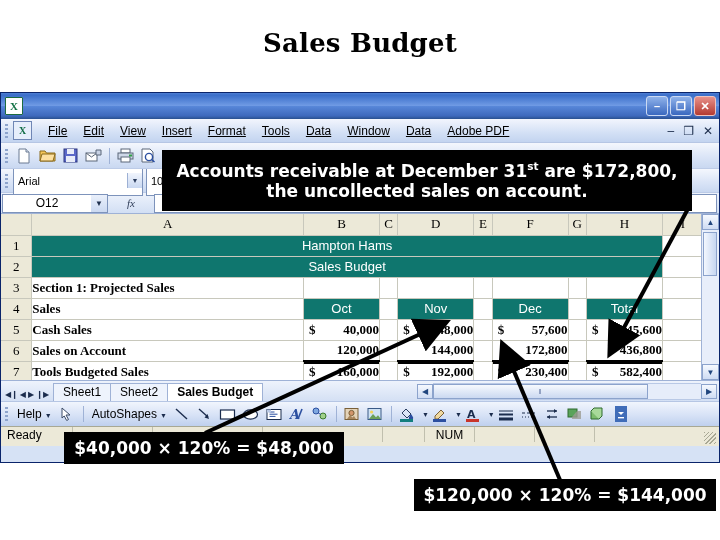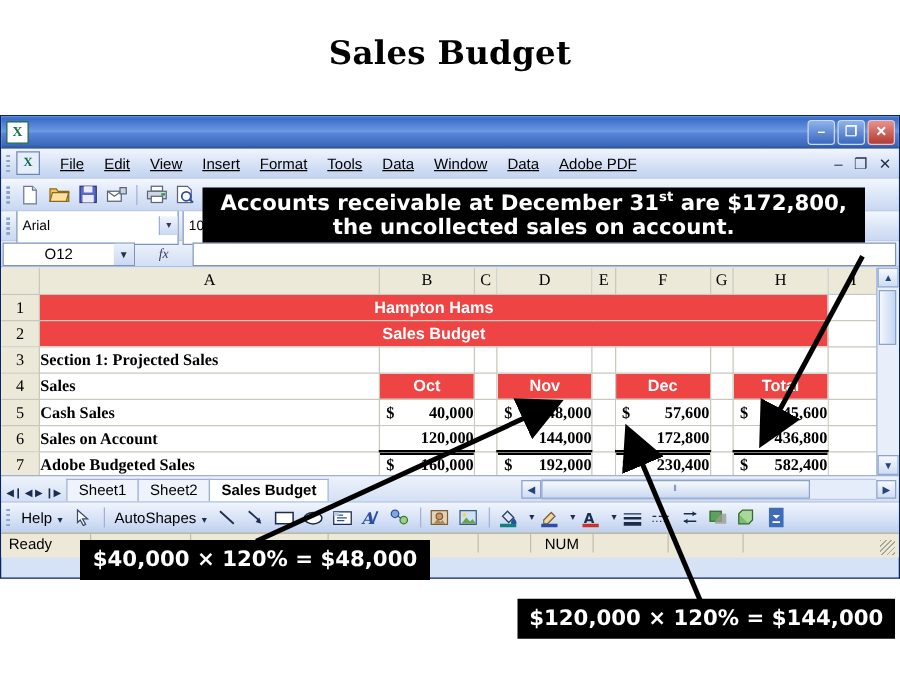--- a/index.html
+++ b/index.html
@@ -139,21 +139,21 @@
     font-size:13px;border-right:1px solid #9c9c92;border-bottom:1px solid #9c9c92;
     font-family:"Liberation Serif", serif;
   }
   th.corner{background:#ece9d8;border-right:1px solid #9c9c92;border-bottom:1px solid #9c9c92;}
   td.rowhdr{
     background:#ece9d8;text-align:center;font-size:13px;color:#000;
     border-right:1px solid #9c9c92;border-bottom:1px solid #c8c8bc;
     font-family:"Liberation Serif", serif;
   }
   td.cell{background:#fff;font-family:"Liberation Serif", serif;font-weight:bold;color:#000;}
-  td.teal{background:#ef4444;color:#fff;text-align:center;font-weight:bold;
+  td.teal{background:#0f766e;color:#fff;text-align:center;font-weight:normal;
     border-right:1px solid #127e7e;border-bottom:1px solid #127e7e;}
   td.plain{background:#fff;border-right:1px solid #c8c8bc;}
   .lbl{padding-left:6px;}
   .indent{padding-left:20px;}
   .num{text-align:right;padding-right:6px;position:relative;}
   .cur{float:left;padding-left:5px;}
   .u1{border-top:2px solid #000 !important;}
   .dbl{box-shadow:inset 0 -3px 0 -1px #000, inset 0 2px 0 0 #000;}
 
   
@@ -212,21 +212,21 @@
   .grip2{position:absolute;right:3px;bottom:2px;width:12px;height:12px;
     background:repeating-linear-gradient(135deg,#a8a894 0 1px,transparent 1px 3px);}
 
   
   .callout{
     position:absolute;background:#000;color:#fff;text-align:center;
     font-family:"DejaVu Sans", sans-serif;font-weight:600;
     display:flex;align-items:center;justify-content:center;
     line-height:1.18;z-index:40;
   }
-  .c-top{left:162px;top:150px;width:530px;height:44px;font-size:17px;padding:0 8px;box-sizing:border-box;}
+  .c-top{left:162px;top:150px;width:530px;height:61px;font-size:17px;padding:0 8px;box-sizing:border-box;}
   .c-bl{left:64px;top:432px;width:280px;height:32px;font-size:17px;}
   .c-br{left:414px;top:479px;width:302px;height:32px;font-size:17px;}
   .sup{font-size:.62em;vertical-align:super;}
 
   svg.arrows{position:absolute;left:0;top:0;width:720px;height:540px;z-index:35;pointer-events:none;}
 </style>
 </head>
 <body>
 
 <div class="slide">
@@ -418,21 +418,21 @@
           <td class="cell num">144,000</td>
           <td class="plain"></td>
           <td class="cell num">172,800</td>
           <td class="plain"></td>
           <td class="cell num">436,800</td>
           <td class="plain"></td>
         </tr>
 
         <tr>
           <td class="rowhdr">7</td>
-          <td class="cell indent">Adobe Budgeted Sales</td>
+          <td class="cell indent">Tools Budgeted Sales</td>
           <td class="cell num u1 dbl"><span class="cur">$</span><span>160,000</span></td>
           <td class="plain"></td>
           <td class="cell num u1 dbl"><span class="cur">$</span><span>192,000</span></td>
           <td class="plain"></td>
           <td class="cell num u1 dbl"><span class="cur">$</span><span>230,400</span></td>
           <td class="plain"></td>
           <td class="cell num u1 dbl"><span class="cur">$</span><span>582,400</span></td>
           <td class="plain"></td>
         </tr>
 

